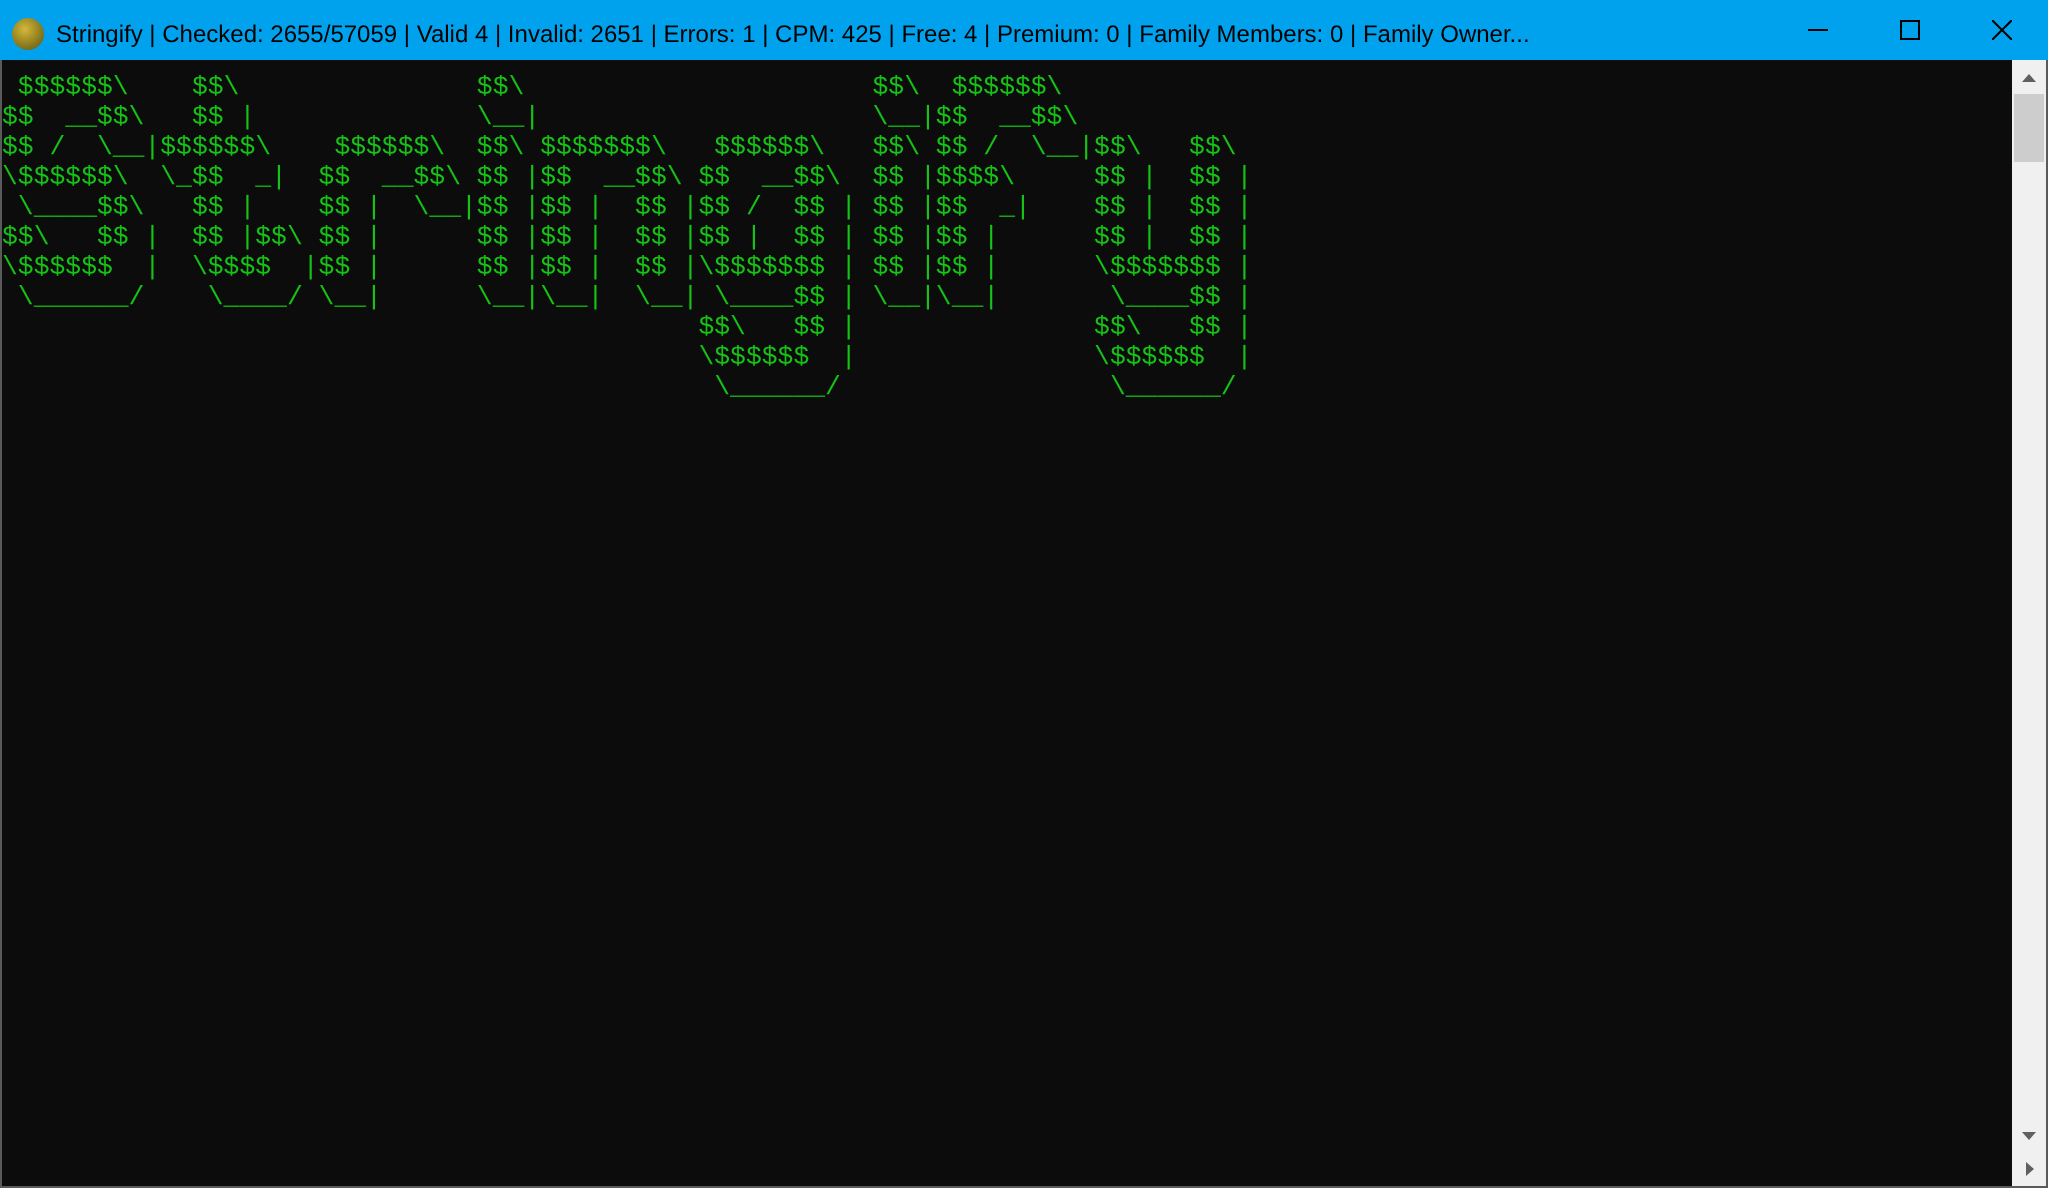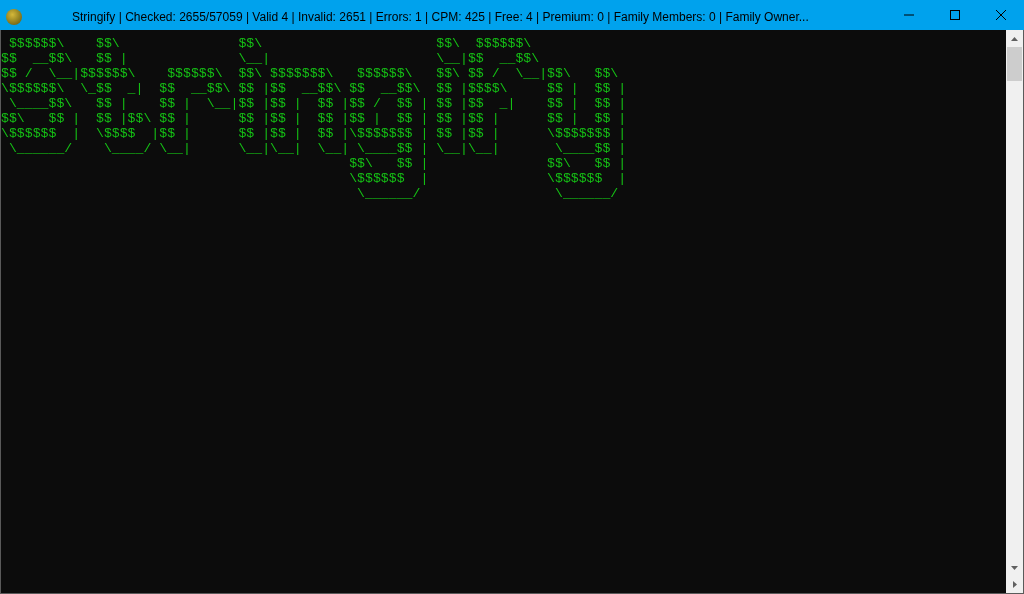--- a/index.html
+++ b/index.html
@@ -17,21 +17,20 @@
     }
     .titlebar {
       height: 34px;
       background: #00a2ed;
       display: flex;
       align-items: center;
       padding-left: 6px;
       color: #000;
       font-size: 12px;
       position: relative;
-      gap: 44px;
     }
     .app-icon {
       width: 16px;
       height: 16px;
       border-radius: 50%;
       background: radial-gradient(circle at 40% 35%, #d4b83a 0%, #8a7a1e 60%, #5a4f10 100%);
       margin-right: 6px;
       flex-shrink: 0;
     }
     .title-text {

